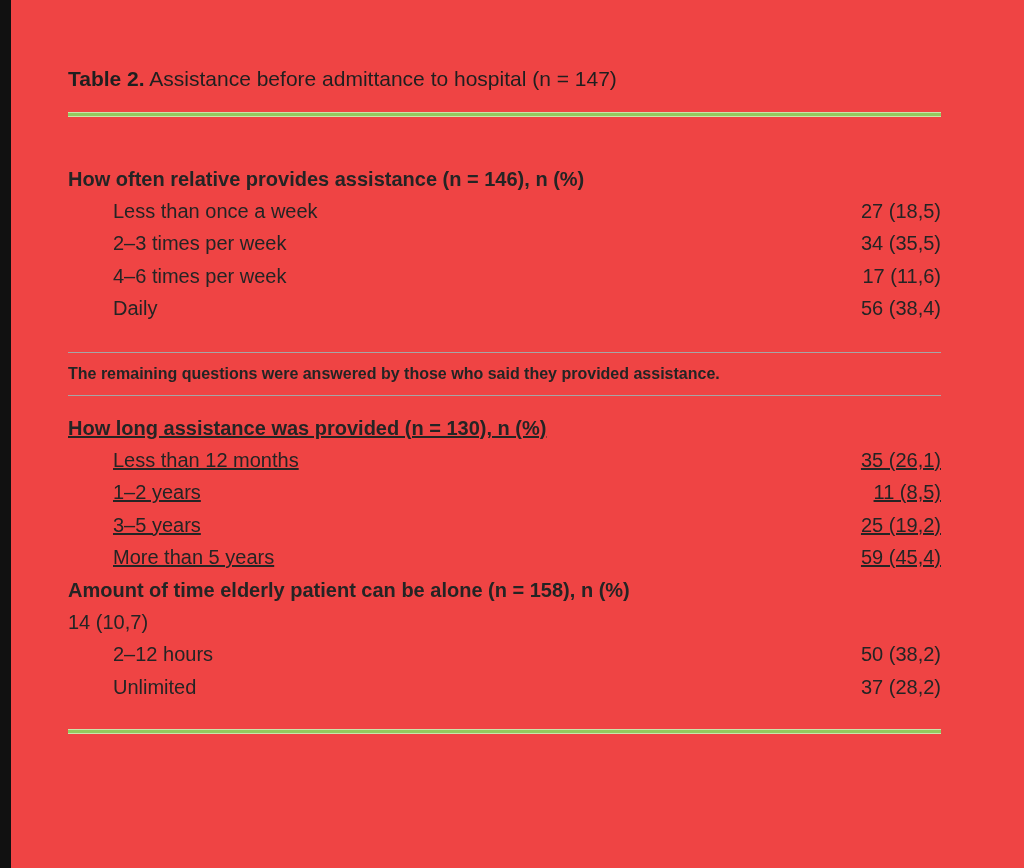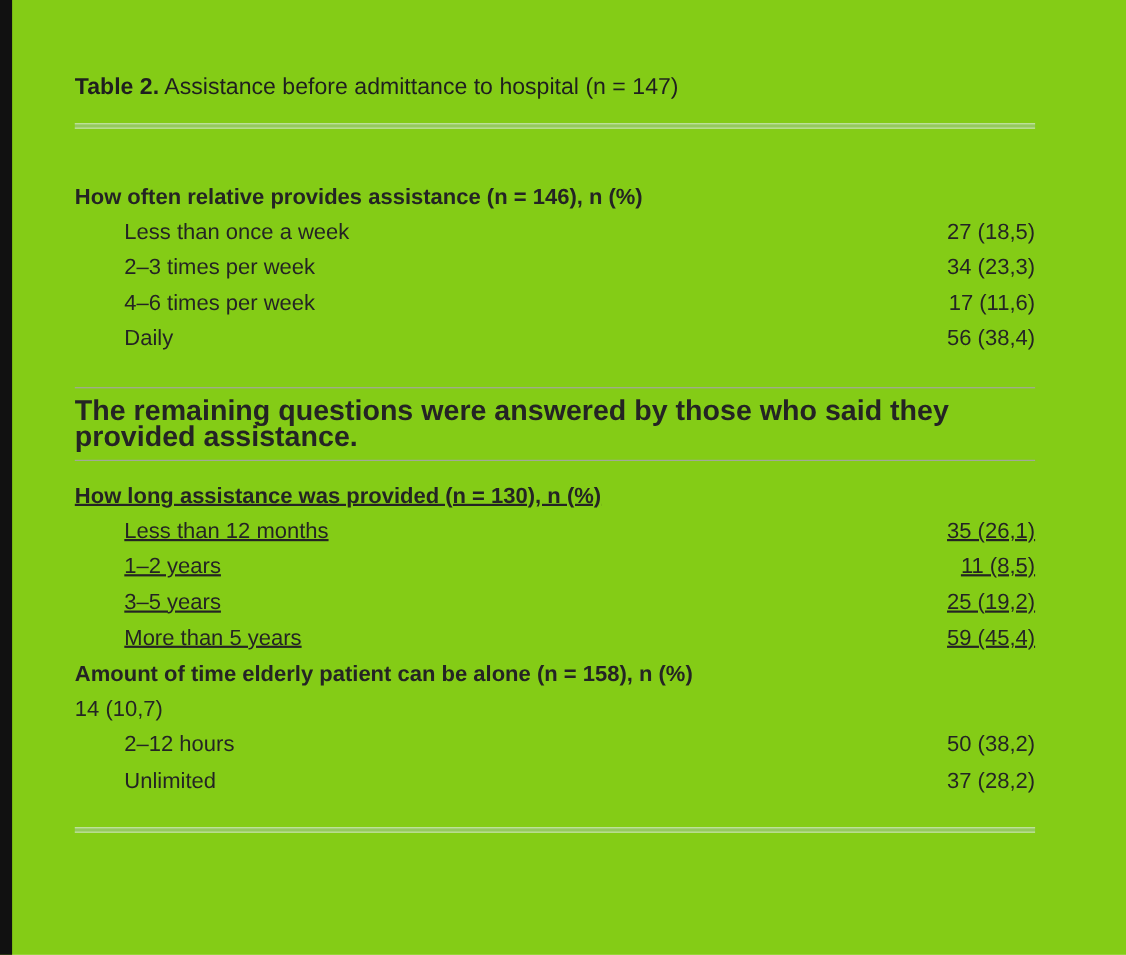--- a/index.html
+++ b/index.html
@@ -8,21 +8,21 @@
     height: 868px;
     background: #ffffff;
     font-family: "Liberation Sans", "DejaVu Sans", sans-serif;
     color: #242424;
     overflow: hidden;
   }
   .page {
     position: relative;
     width: 1024px;
     height: 868px;
-    background: #84cc16;
+    background: #ef4444;
   }
   .left-bar {
     position: absolute;
     left: 0; top: 0;
     width: 11px; height: 100%;
     background: #111111;
   }
   .content {
     position: absolute;
     left: 68px;
@@ -56,21 +56,21 @@
   .row .label { white-space: nowrap; }
   .row .value { white-space: nowrap; text-align: right; }
   .row.header { font-weight: bold; text-align: right; }
   .row.item .label { padding-left: 45px; }
   .note-block {
     margin-top: 27px;
     border-top: 1px solid #a6a6a6;
     border-bottom: 1px solid #a6a6a6;
     padding: 9px 0 10px 0;
     font-weight: bold;
-    font-size: 26px;
+    font-size: 16px;
     line-height: 23px;
   }
   .rule-green-bottom { margin-top: 26px; }
 </style>
 </head>
 <body>
 
 <div class="page">
   <div class="left-bar"></div>
 
@@ -85,21 +85,21 @@
     <div class="section-first">
       <div class="row header">
         <span class="label">How often relative provides assistance (n = 146), n (%)</span>
       </div>
       <div class="row item">
         <span class="label">Less than once a week</span>
         <span class="value">27 (18,5)</span>
       </div>
       <div class="row item">
         <span class="label">2–3 times per week</span>
-        <span class="value">34 (23,3)</span>
+        <span class="value">34 (35,5)</span>
       </div>
       <div class="row item">
         <span class="label">4–6 times per week</span>
         <span class="value">17 (11,6)</span>
       </div>
       <div class="row item">
         <span class="label">Daily</span>
         <span class="value">56 (38,4)</span>
       </div>
     </div>

